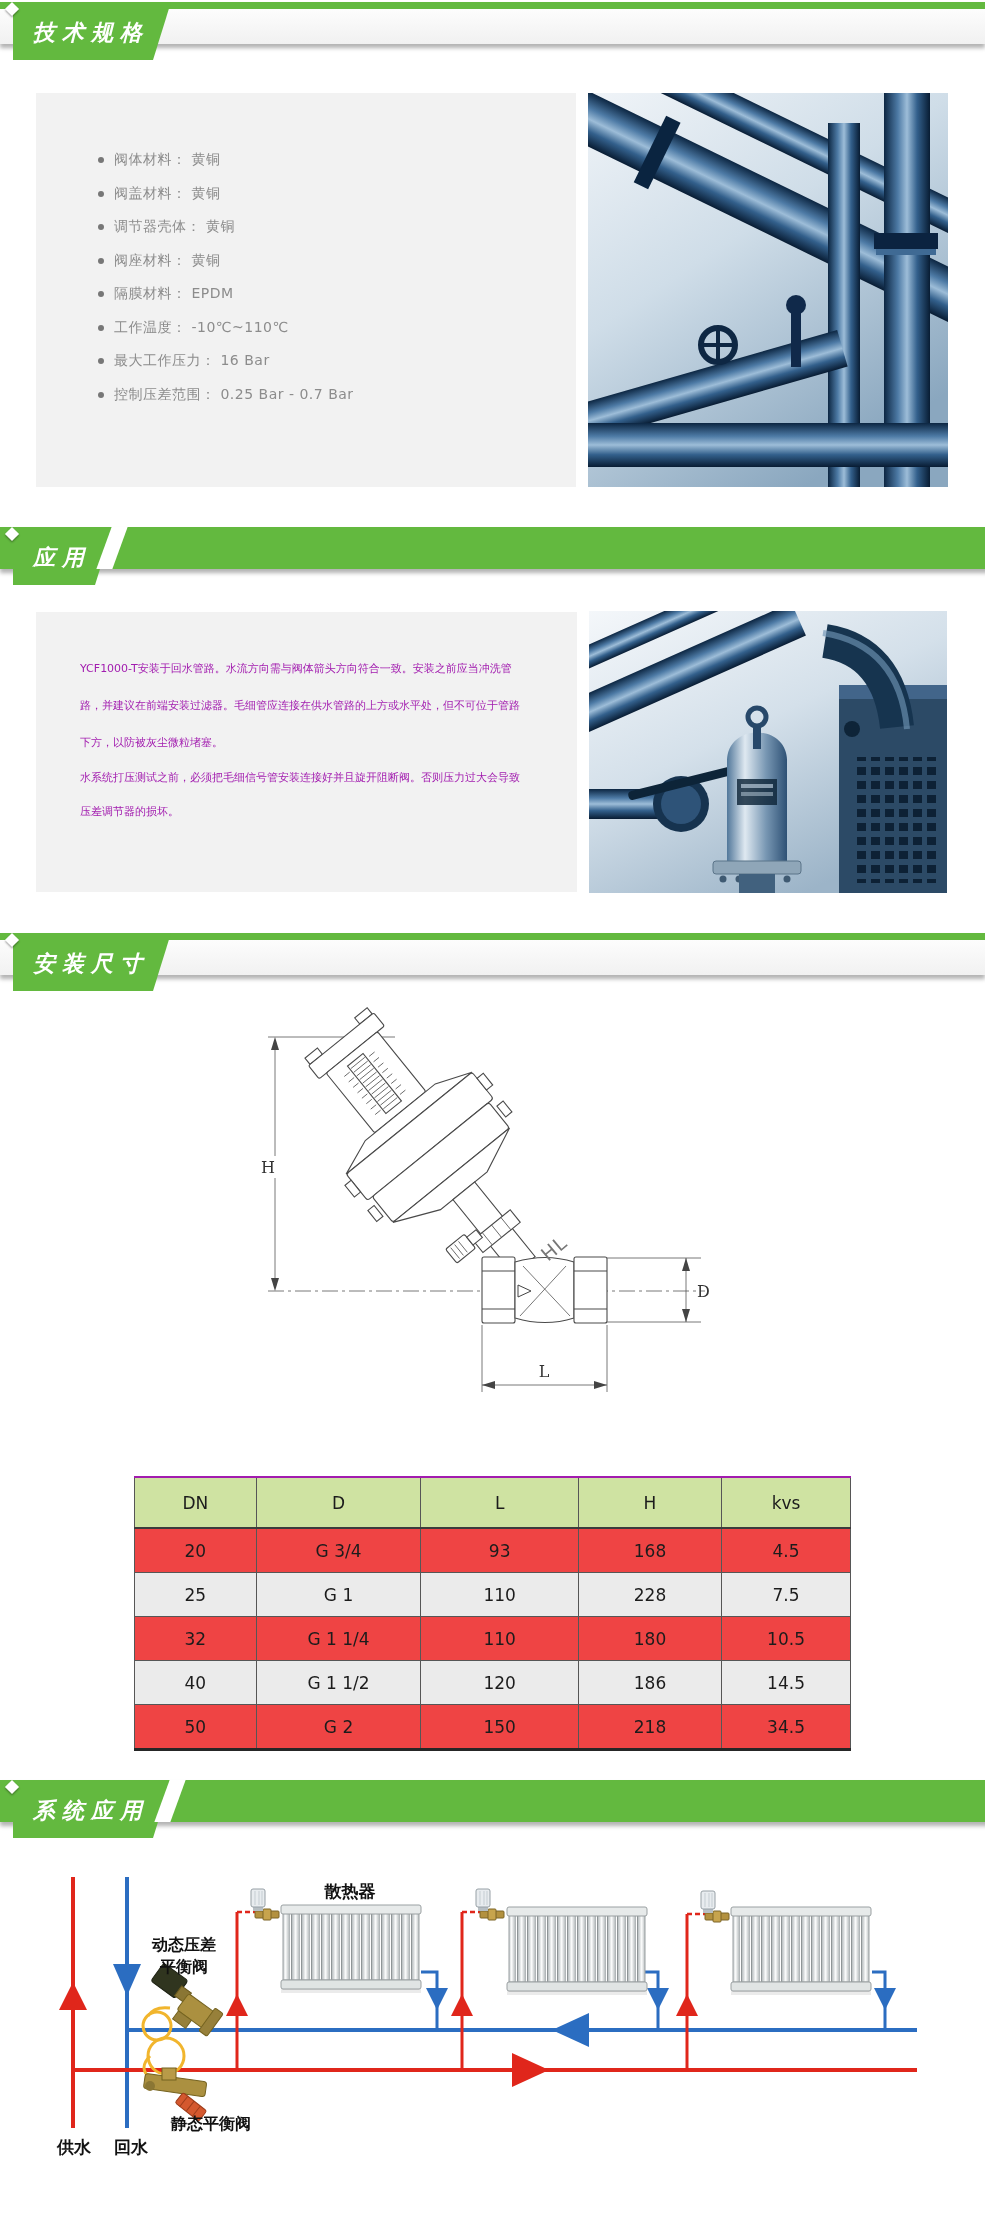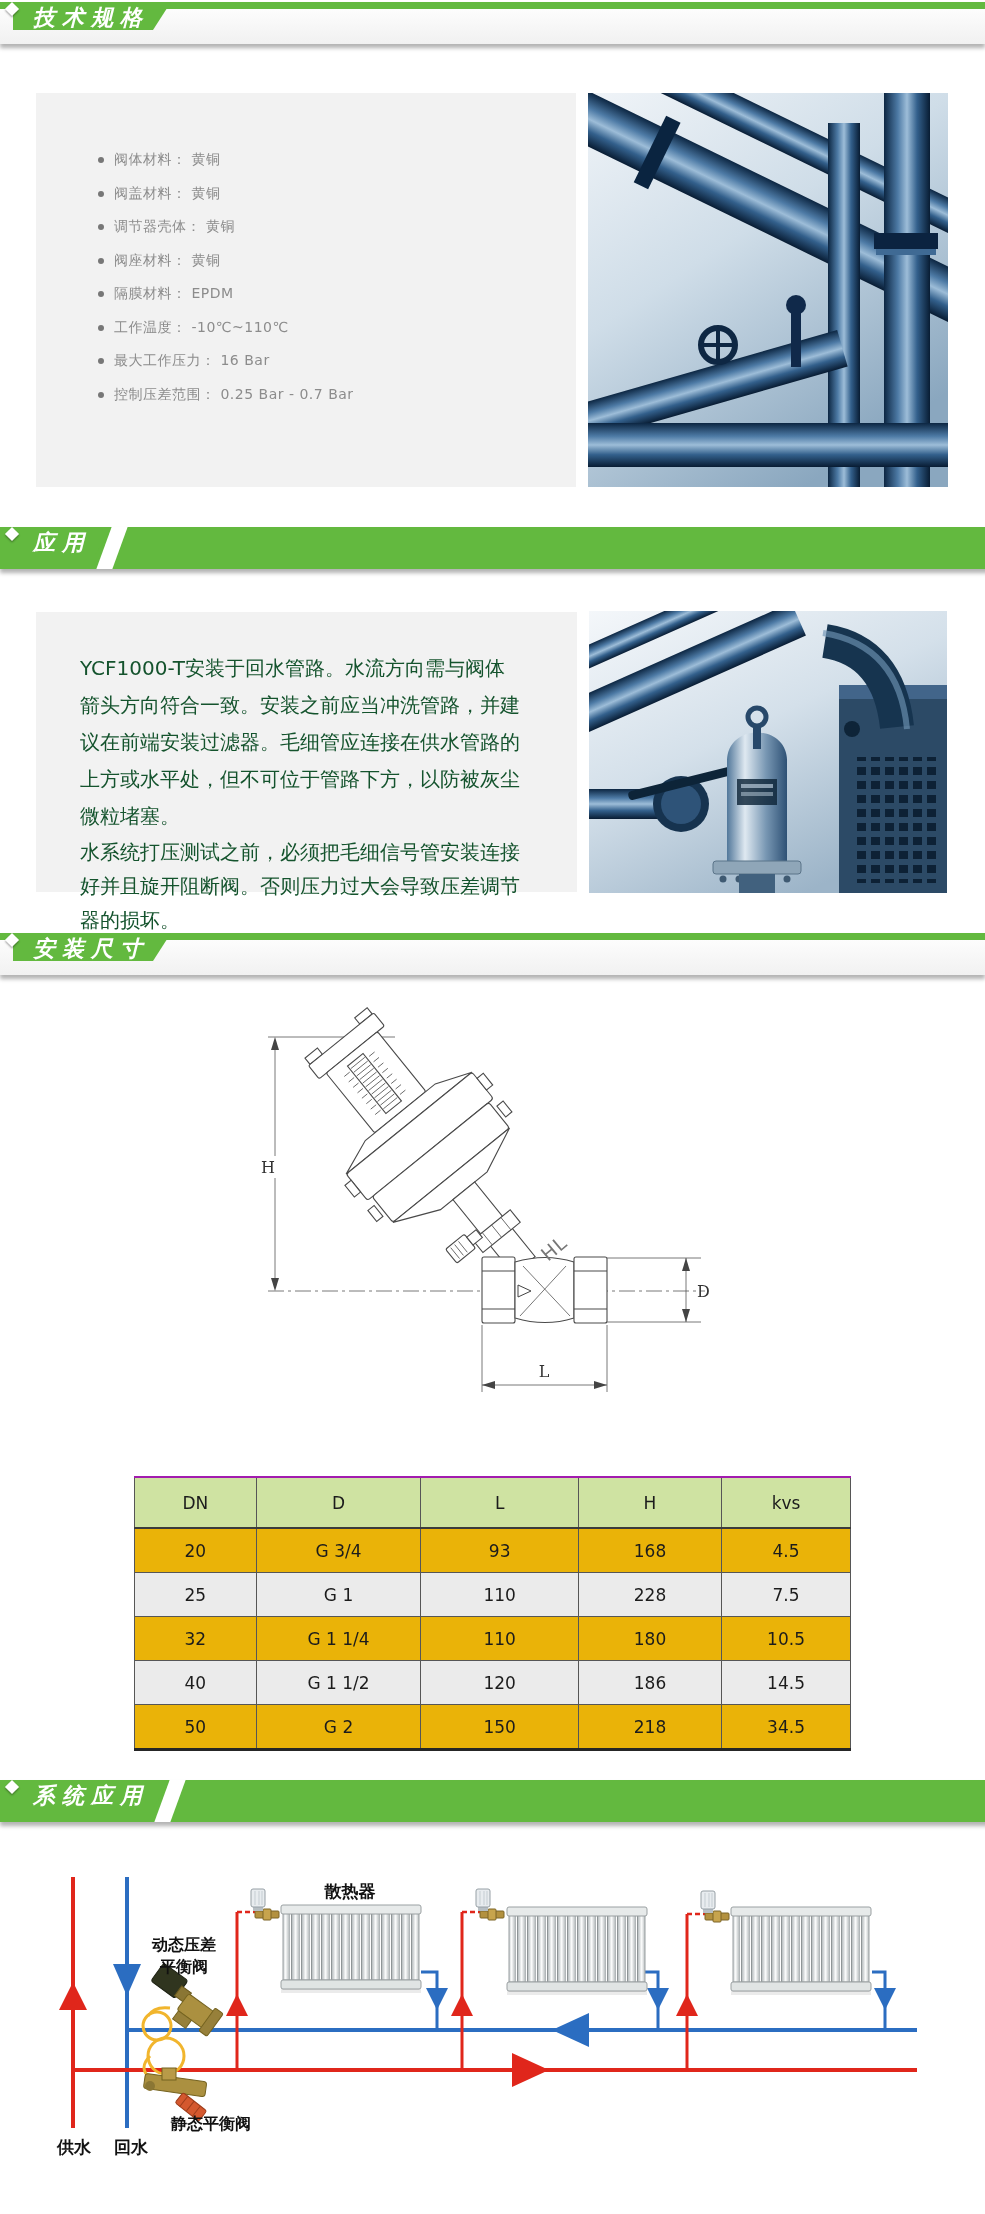--- a/index.html
+++ b/index.html
@@ -4,37 +4,37 @@
 <style>
   html,body { margin:0; padding:0; background:#fff; }
   body { font-family:"DejaVu Sans","Liberation Sans",sans-serif; }
   .page { position:relative; width:985px; height:2214px; margin:0 auto; background:#fff; overflow:hidden; }
 
   
   .banner { position:absolute; left:0; width:985px; height:42px; box-shadow:0 4px 4px rgba(0,0,0,.30); }
   .banner.light { background:linear-gradient(#ffffff,#f1f1f1); }
   .banner.light::before { content:""; position:absolute; top:0; left:0; right:0; height:7px; background:#63b93f; }
   .banner.solid { background:#63b93f;padding-left:15px; }
-  .banner .label { position:absolute; left:13px; top:0; height:28px; background:#63b93f;
+  .banner .label { position:absolute; left:13px; top:0; height:58px; background:#63b93f;
       color:#fff; font-weight:bold; font-style:italic; font-size:22px; letter-spacing:7px;
       display:flex; align-items:center; padding:4px 28px 0 20px; box-sizing:border-box;
       clip-path:polygon(0 0,100% 0,calc(100% - 18px) 100%,0 100%); z-index:2; white-space:nowrap; }
   .banner .slash { position:absolute; top:0; height:42px; width:16px; background:#fff;
       transform:skewX(-20deg); z-index:3; }
   .diamond { position:absolute; top:2px; left:7px; width:10px; height:10px; background:#fff;
       transform:rotate(45deg); box-shadow:1px 1px 2px rgba(0,0,0,.35); z-index:4; }
 
   
   .gbox { position:absolute; background:#f2f2f2; box-sizing:border-box; }
   #box-specs { left:36px; top:93px; width:540px; height:394px; }
   .spec-list { list-style:none; margin:0; padding:50px 16px 0 62px; }
   .spec-item { position:relative; color:#8c8c8c; font-size:14px; line-height:33.5px; padding-left:16px; letter-spacing:.5px; }
   .spec-item::before { content:""; position:absolute; left:0; top:14px; width:6px; height:6px; border-radius:50%; background:#777; }
   #box-app { left:36px; top:612px; width:541px; height:280px; padding:38px 56px 0 44px; }
-  #box-app p { margin:0; color:#14532d; font-size:20px; }
+  #box-app p { margin:0; color:#a21caf; font-size:11px; }
   .app-p1 { line-height:37px; }
   .app-p2 { line-height:34px; }
 
   
   .photo { position:absolute; overflow:hidden; }
   #photo1 { left:588px; top:93px; width:360px; height:394px; }
   #photo2 { left:589px; top:611px; width:358px; height:282px; }
   .photo svg { display:block; width:100%; height:100%; }
 
   
@@ -44,21 +44,21 @@
   .cadthin { stroke:#555; stroke-width:.8; fill:none; }
   .dimarrow { fill:#444; stroke:none; }
   .dimtext { font-family:"DejaVu Serif","Liberation Serif",serif; font-size:16px; fill:#333; }
 
   
   #dim-table { position:absolute; left:134px; top:1476px; width:717px; border-collapse:collapse;
       border-top:2px solid #a21caf; border-bottom:3px solid #262626;
       font-size:17px; color:#1c1c1c; text-align:center; }
   #dim-table th { background:#cfe3a2; height:47px; font-weight:normal;
       border:1px solid #565656; border-bottom:2px solid #3c3c3c; }
-  #dim-table td { height:41px; border:1px solid #565656; background:#eab308; }
+  #dim-table td { height:41px; border:1px solid #565656; background:#ef4444; }
   #dim-table tbody tr:nth-child(even) td { background:#ebebeb; }
 
   
   #diagram { position:absolute; left:0; top:1830px; width:985px; height:384px; }
   #diagram svg { display:block; width:100%; height:100%; }
   svg text { font-family:"DejaVu Sans","Liberation Sans",sans-serif; }
   .diag-label { font-size:16px; font-weight:bold; fill:#111; }
   .diag-label-lg { font-size:17px; font-weight:bold; fill:#111; }
 </style>
 </head>

